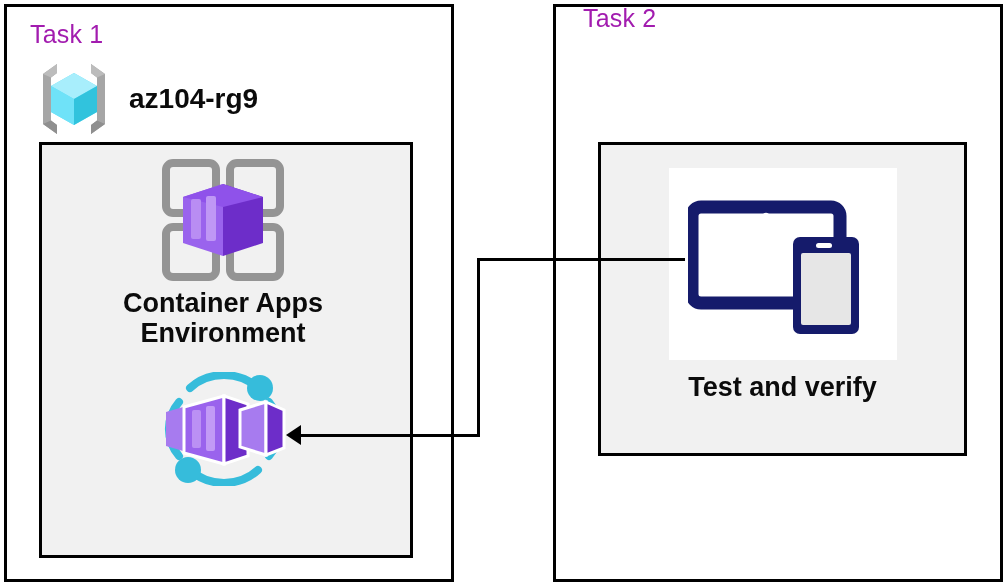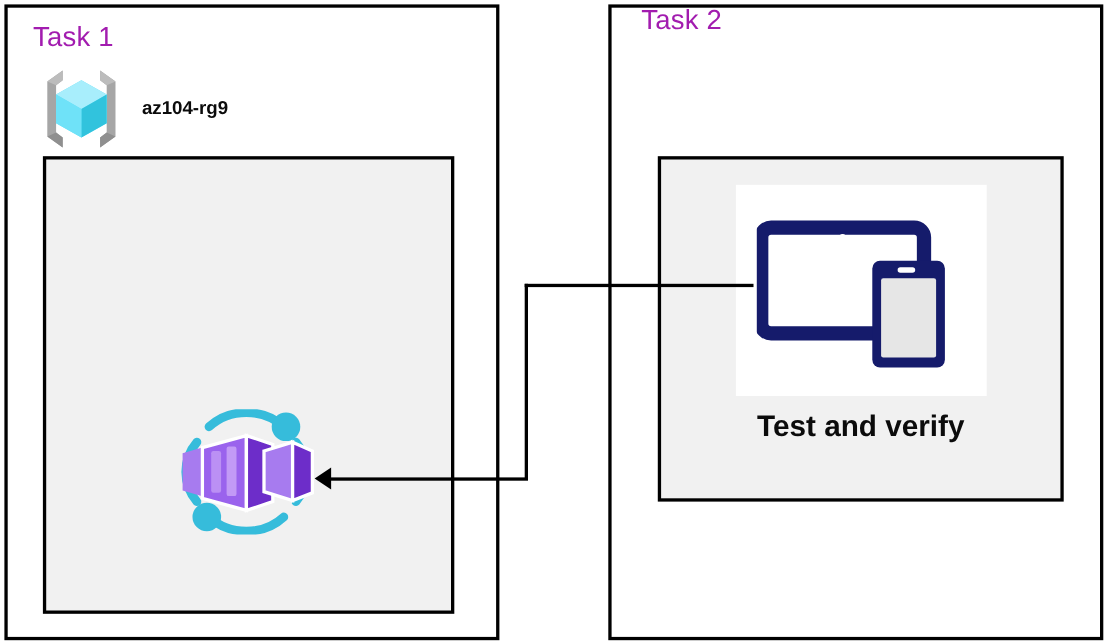--- a/index.html
+++ b/index.html
@@ -52,21 +52,21 @@
   
   #rg-row {
     position: absolute;
     left: 33px;
     top: 60px;
     display: flex;
     align-items: center;
     gap: 14px;
   }
   #rg-label {
-    font-size: 17px;
+    font-size: 28px;
     font-weight: bold;
     color: #0b0b0b;
     white-space: nowrap;
     text-align: center;
   }
 
   
   .node {
     position: absolute;
     display: flex;
@@ -136,20 +136,42 @@
         <path d="M41 13 L64 26 L41 39 L18 26 Z" fill="#a8eefc"></path>
         <path d="M41 39 L64 26 L64 52 L41 65 Z" fill="#31c3dd"></path>
         <path d="M41 39 L41 65 L18 52 L18 26 Z" fill="#6fe2f8"></path>
       </svg>
     </span>
     <span id="rg-label">az104-rg9</span>
   </div>
 
   <div id="env-box" class="inner-box"></div>
 
+  <div id="node-env" class="node">
+    <span>
+      <svg width="136" height="136" viewBox="0 0 136 136" aria-hidden="true">
+
+        <g fill="none" stroke="#949494" stroke-width="8">
+          <rect x="11" y="11" width="50" height="50" rx="7"></rect>
+          <rect x="75" y="11" width="50" height="50" rx="7"></rect>
+          <rect x="11" y="75" width="50" height="50" rx="7"></rect>
+          <rect x="75" y="75" width="50" height="50" rx="7"></rect>
+        </g>
+
+        <path d="M28 45 L68 32 L68 104 L28 91 Z" fill="#9a63ed"></path>
+        <path d="M68 32 L108 45 L108 91 L68 104 Z" fill="#6d2dc9"></path>
+        <path d="M28 45 L68 32 L108 45 L68 55 Z" fill="#8f52ea"></path>
+
+        <rect x="36" y="47" width="10" height="40" rx="2" fill="#b98df3"></rect>
+        <rect x="51" y="44" width="10" height="45" rx="2" fill="#bf97f5"></rect>
+      </svg>
+    </span>
+    <div class="node-caption">Container Apps
+Environment</div>
+  </div>
 
   <div id="node-app" class="node">
     <span>
       <svg width="146" height="114" viewBox="0 0 146 114" aria-hidden="true">
 
         <path d="M40 16 A48 44 0 0 1 108 16" fill="none" stroke="#36bcdb" stroke-width="8" stroke-linecap="round"></path>
         <path d="M108 98 A48 44 0 0 1 40 98" fill="none" stroke="#36bcdb" stroke-width="8" stroke-linecap="round"></path>
         <path d="M29 30 A48 44 0 0 0 29 84" fill="none" stroke="#36bcdb" stroke-width="8" stroke-linecap="round"></path>
         <path d="M119 30 A48 44 0 0 1 119 84" fill="none" stroke="#36bcdb" stroke-width="8" stroke-linecap="round"></path>
         <circle cx="110" cy="16" r="13" fill="#36bcdb"></circle>

